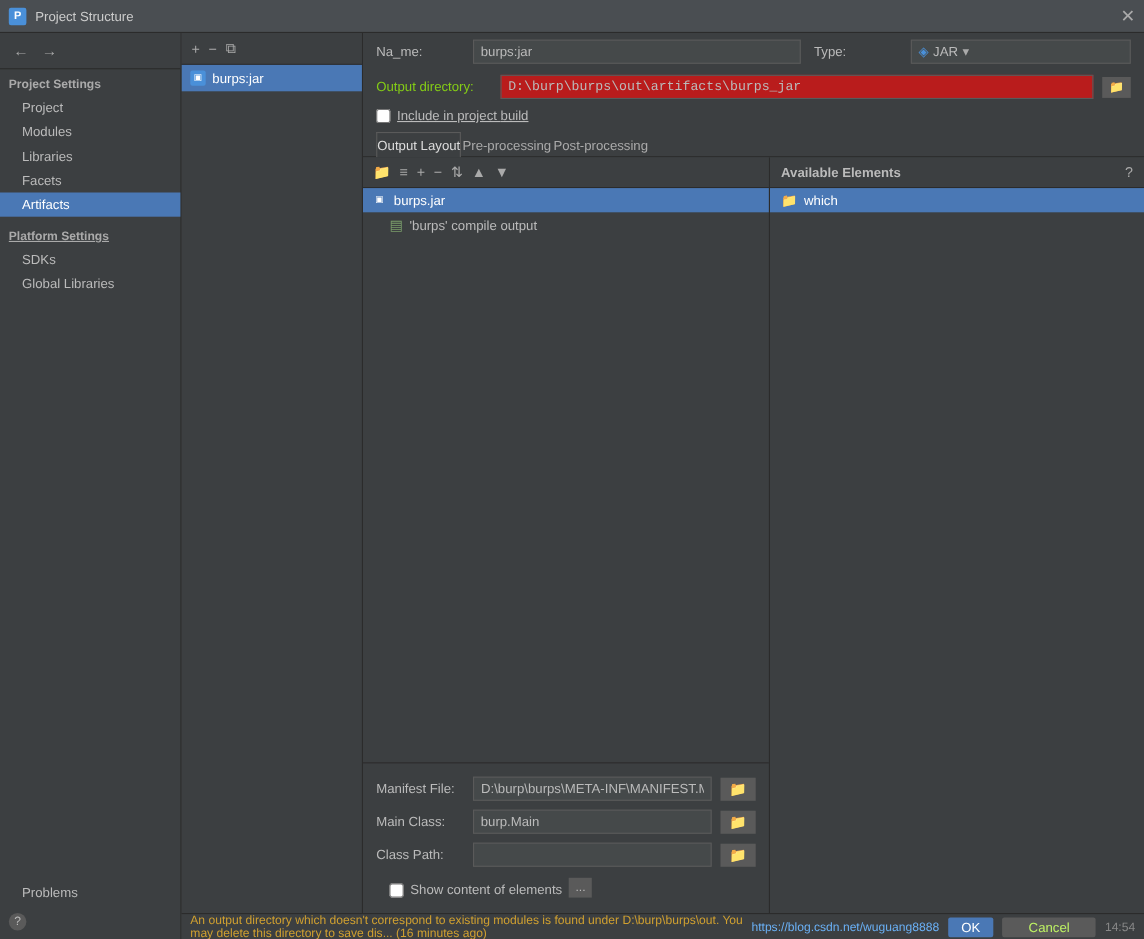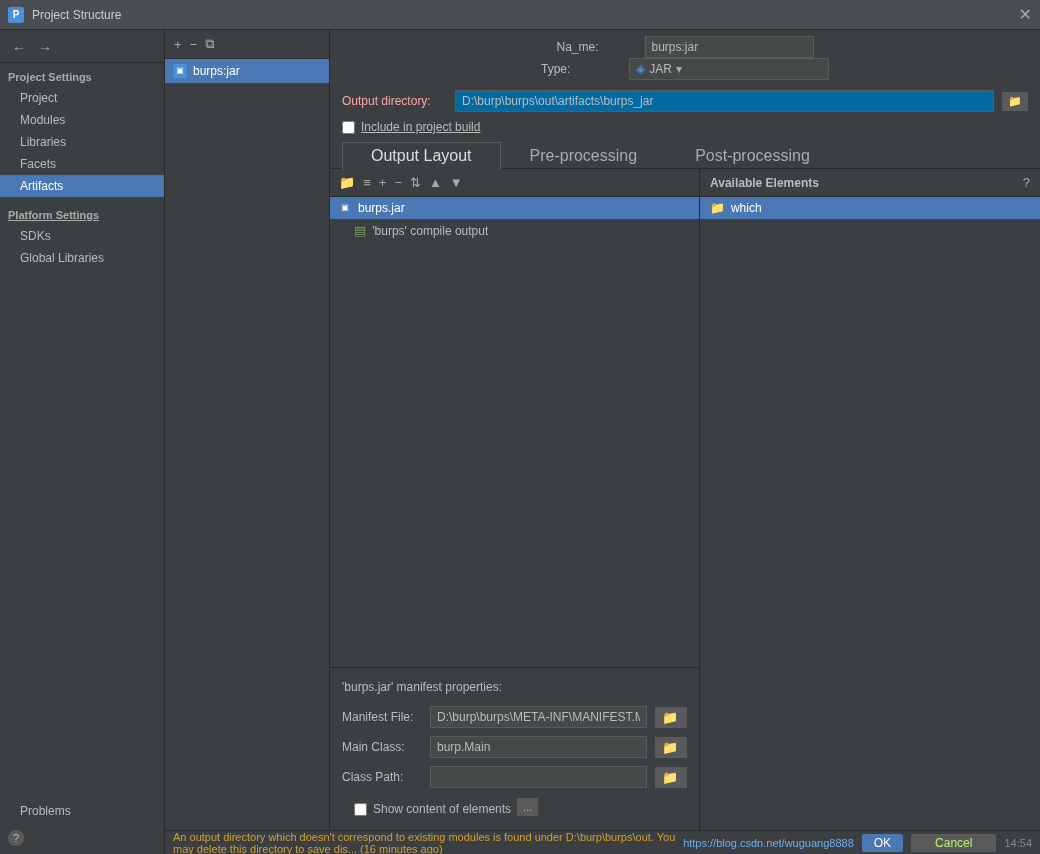--- a/index.html
+++ b/index.html
@@ -63,40 +63,40 @@
       display: flex; align-items: center; gap: 4px;
       background: #45494a; border: 1px solid #5a5a5a; padding: 3px 6px;
       color: #bbb; font-size: 12px; min-width: 200px;
     }
     .type-select-arrow { color: #aaa; }
     
     
     .output-dir-row {
       display: flex; align-items: center; gap: 8px; padding: 4px 12px;
     }
-    .output-dir-label { color: #fca5a5; font-size: 12px; min-width: 105px; }
+    .output-dir-label { color: #84cc16; font-size: 12px; min-width: 105px; }
     .output-dir-input {
-      background: #0369a1; border: 1px solid #5a5a5a; color: #bbb;
-      font-size: 12px; padding: 3px 6px; flex: 1;
+      background: #b91c1c; border: 1px solid #5a5a5a; color: #bbb;
+      font-size: 12px; padding: 3px 6px; flex: 1; font-family: Liberation Mono, monospace;
     }
     .dir-btn { background: #5a5a5a; border: none; color: #bbb; padding: 3px 6px; cursor: pointer; font-size: 11px; }
     
     
     .include-row { padding: 4px 12px; display: flex; align-items: center; gap: 6px; }
     .include-check { width: 13px; height: 13px; accent-color: #4a78b5; }
     .include-label { color: #bbb; font-size: 12px; }
     .include-label span { text-decoration: underline; }
     
     
     .tabs-row {
       display: flex; gap: 0; padding: 4px 12px 0 12px;
       border-bottom: 1px solid #2b2b2b;
     }
     .tab {
-      padding: 4px 28px; cursor: pointer; font-size: 16px; color: #aaa;
+      padding: 4px 0; cursor: pointer; font-size: 12px; color: #aaa;
       border: 1px solid transparent; border-bottom: none; margin-bottom: -1px;
     }
     .tab.active {
       background: #3c3f41; border-color: #5a5a5a; color: #ddd;
     }
     
     
     .output-layout-area {
       display: flex; flex: 1; overflow: hidden;
     }
@@ -265,21 +265,21 @@
           <button class="toolbar-btn">⧉</button>
         </div>
         <div class="artifact-item active">
           <span class="jar-icon">▣</span>
           <span>burps:jar</span>
         </div>
       </div>
 
       <div class="details-panel">
 
-        <div style="display:flex; align-items:center; padding: 6px 12px; gap: 0; flex-direction: column;">
+        <div style="display:flex; align-items:center; padding: 6px 12px; gap: 12px;">
           <div style="display:flex; align-items:center; gap:8px; flex:1;">
             <label class="form-label">Na_me:</label>
             <input class="form-input" type="text" style="flex: 1 1 0%;" value="burps:jar">
           </div>
           <div style="display:flex; align-items:center; gap:8px;">
             <label class="form-label">Type:</label>
             <div class="type-select">
               <span style="color:#4a90d9;">◈</span>
               <span>JAR</span>
               <span class="type-select-arrow">▾</span>
@@ -328,21 +328,20 @@
               <span class="jar-icon tree-icon" style="background:#4a78b5;">▣</span>
               <span>burps.jar</span>
             </div>
             <div class="tree-item tree-item-indent">
               <span class="compile-icon tree-icon">▤</span>
               <span>'burps' compile output</span>
             </div>
             <div style="flex:1;"></div>
 
             <div class="manifest-section">
-              <div class="manifest-title">'burps.jar' manifest properties:</div>
 
               <div class="manifest-row">
                 <label class="manifest-label">Manifest File:</label>
                 <input class="manifest-input" type="text" value="D:\burp\burps\META-INF\MANIFEST.MF" style="">
                 <button class="manifest-browse">📁</button>
               </div>
 
               <div class="manifest-row">
                 <label class="manifest-label">Main Class:</label>
                 <input class="manifest-input" type="text" value="burp.Main" style="">

